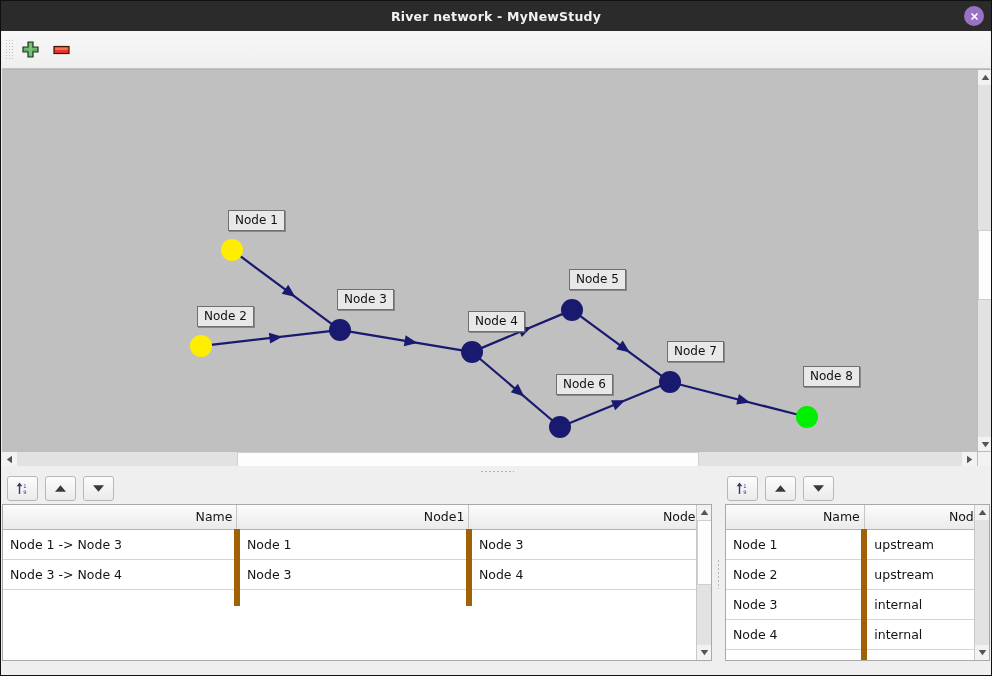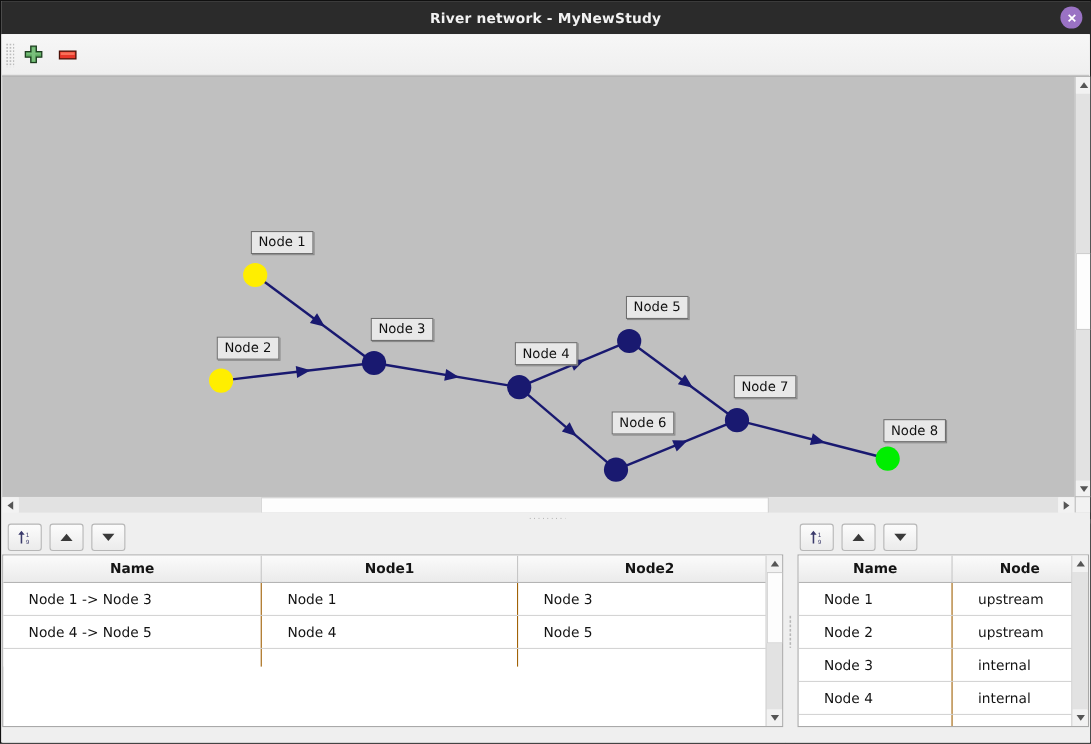--- a/index.html
+++ b/index.html
@@ -189,30 +189,30 @@
     border-collapse: collapse;
     table-layout: fixed;
     width: 100%;
     font-size: 12.5px;
     color: #141414;
   }
   table.grid th {
     background: linear-gradient(to bottom, #fbfbfb 0%, #ebebeb 100%);
     border-right: 1px solid #c6c6c6;
     border-bottom: 1px solid #b4b4b4;
-    font-weight: bold;
+    font-weight: normal;
     height: 24px;
-    text-align: center;
+    text-align: right;
     padding: 0 4px;
   }
   table.grid td {
-    border-right: 1px solid #a16207;
+    border-right: 6px solid #a16207;
     border-bottom: 1px solid #d4d4d4;
     height: 30px;
-    padding: 0 23px;
+    padding: 0 7px;
     text-align: left;
     background: #fff;
     white-space: nowrap;
     overflow: hidden;
   }
   table.grid tr.filler td { height: 17px; border-bottom: none; }
 
   .tbl-vscroll {
     position: absolute; top: 0; right: 0;
     width: 15px; height: 100%;
@@ -289,21 +289,21 @@
           </g>
       </svg>
       <div id="label-layer">
           <div class="node-label" style="left: 226px; top: 140px;">Node 1</div>
           <div class="node-label" style="left: 195px; top: 236px;">Node 2</div>
           <div class="node-label" style="left: 335px; top: 219px;">Node 3</div>
           <div class="node-label" style="left: 466px; top: 241px;">Node 4</div>
           <div class="node-label" style="left: 567px; top: 199px;">Node 5</div>
           <div class="node-label" style="left: 554px; top: 304px;">Node 6</div>
           <div class="node-label" style="left: 665px; top: 271px;">Node 7</div>
-          <div class="node-label" style="left: 801px; top: 311px;">Node 8</div>
+          <div class="node-label" style="left: 801px; top: 296px;">Node 8</div>
         </div>
     </div>
 
     <div class="vscroll">
       <div class="sb-track" style="left:0;top:15px;width:15px;height:352px;"></div>
       <div class="sb-arrow" style="left:0;top:0;width:15px;height:15px;">
         <svg width="9" height="7" viewBox="0 0 9 7">
             <path d="M4.5 0.8 L8.3 6 L0.7 6 Z" fill="#555"></path>
           </svg>
       </div>
@@ -369,23 +369,23 @@
                 <th style="width: 235px;">Node2</th>
               </tr>
             </thead>
           <tbody id="branches-body">
               <tr>
                 <td>Node 1 -&gt; Node 3</td>
                 <td>Node 1</td>
                 <td>Node 3</td>
               </tr>
               <tr>
-                <td>Node 4 -&gt; Node 5</td>
+                <td>Node 3 -&gt; Node 4</td>
+                <td>Node 3</td>
                 <td>Node 4</td>
-                <td>Node 5</td>
               </tr>
               <tr class="filler">
                 <td></td>
                 <td></td>
                 <td></td>
               </tr>
             </tbody>
         </table>
         <div class="tbl-vscroll">
           <div class="sb-track" style="left:0;top:15px;width:15px;height:125px;"></div>

